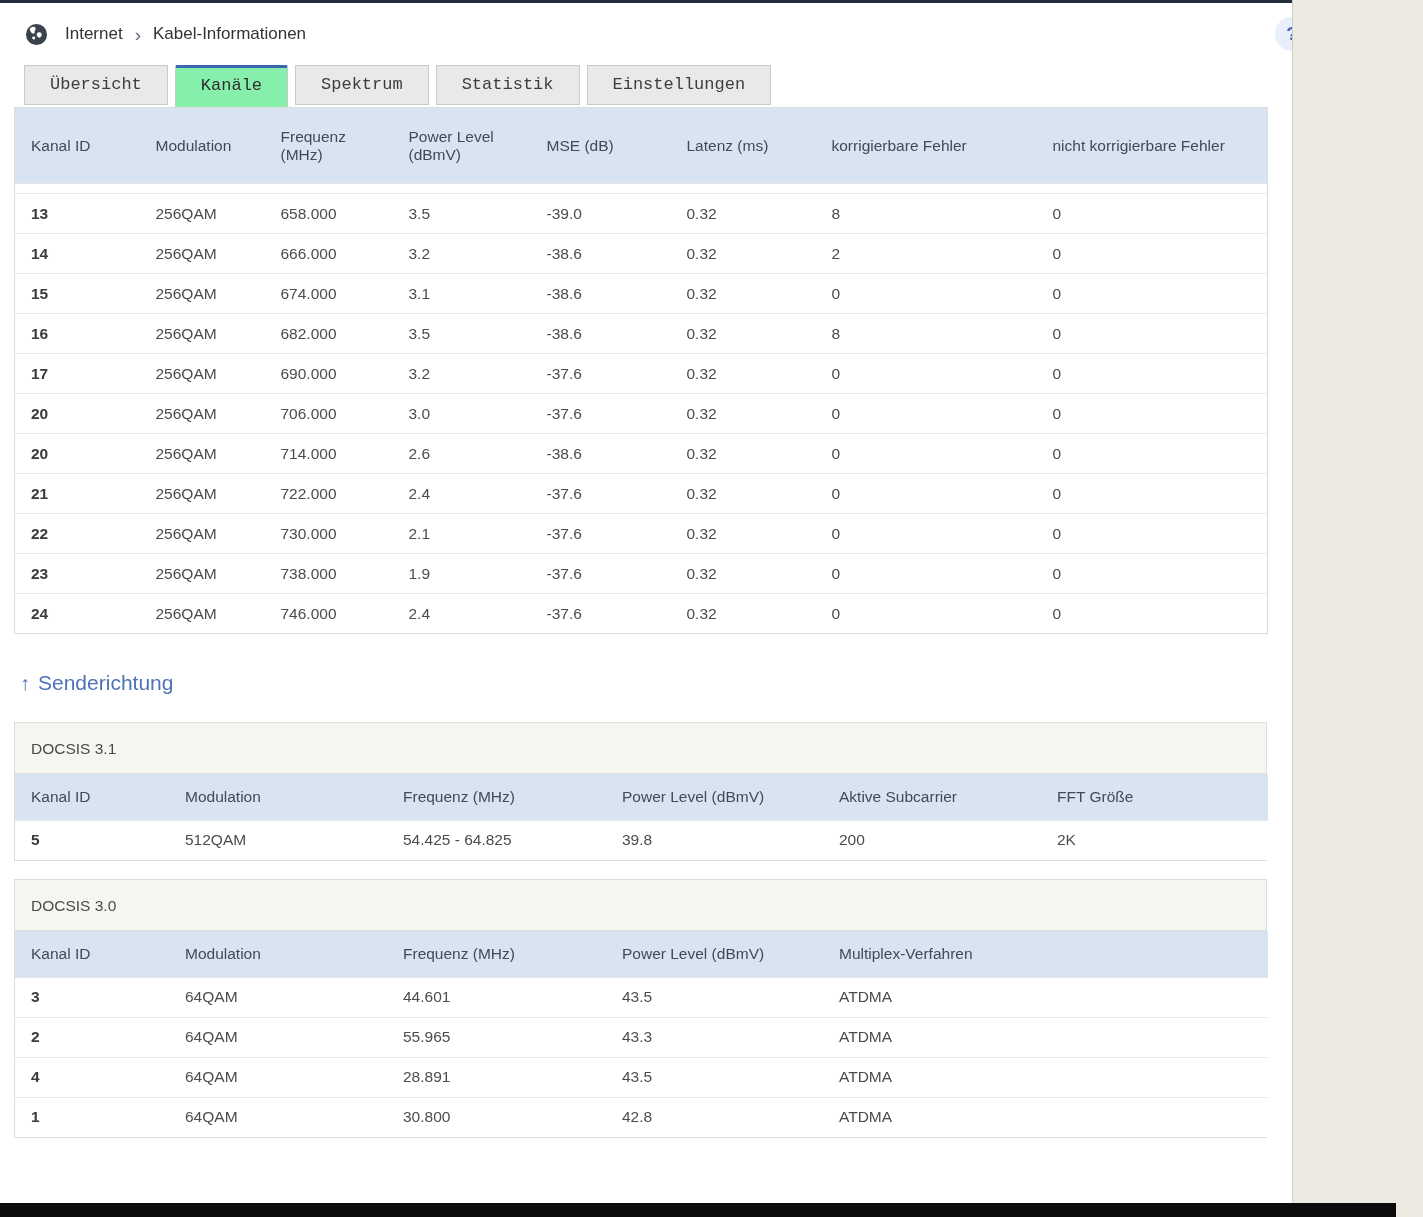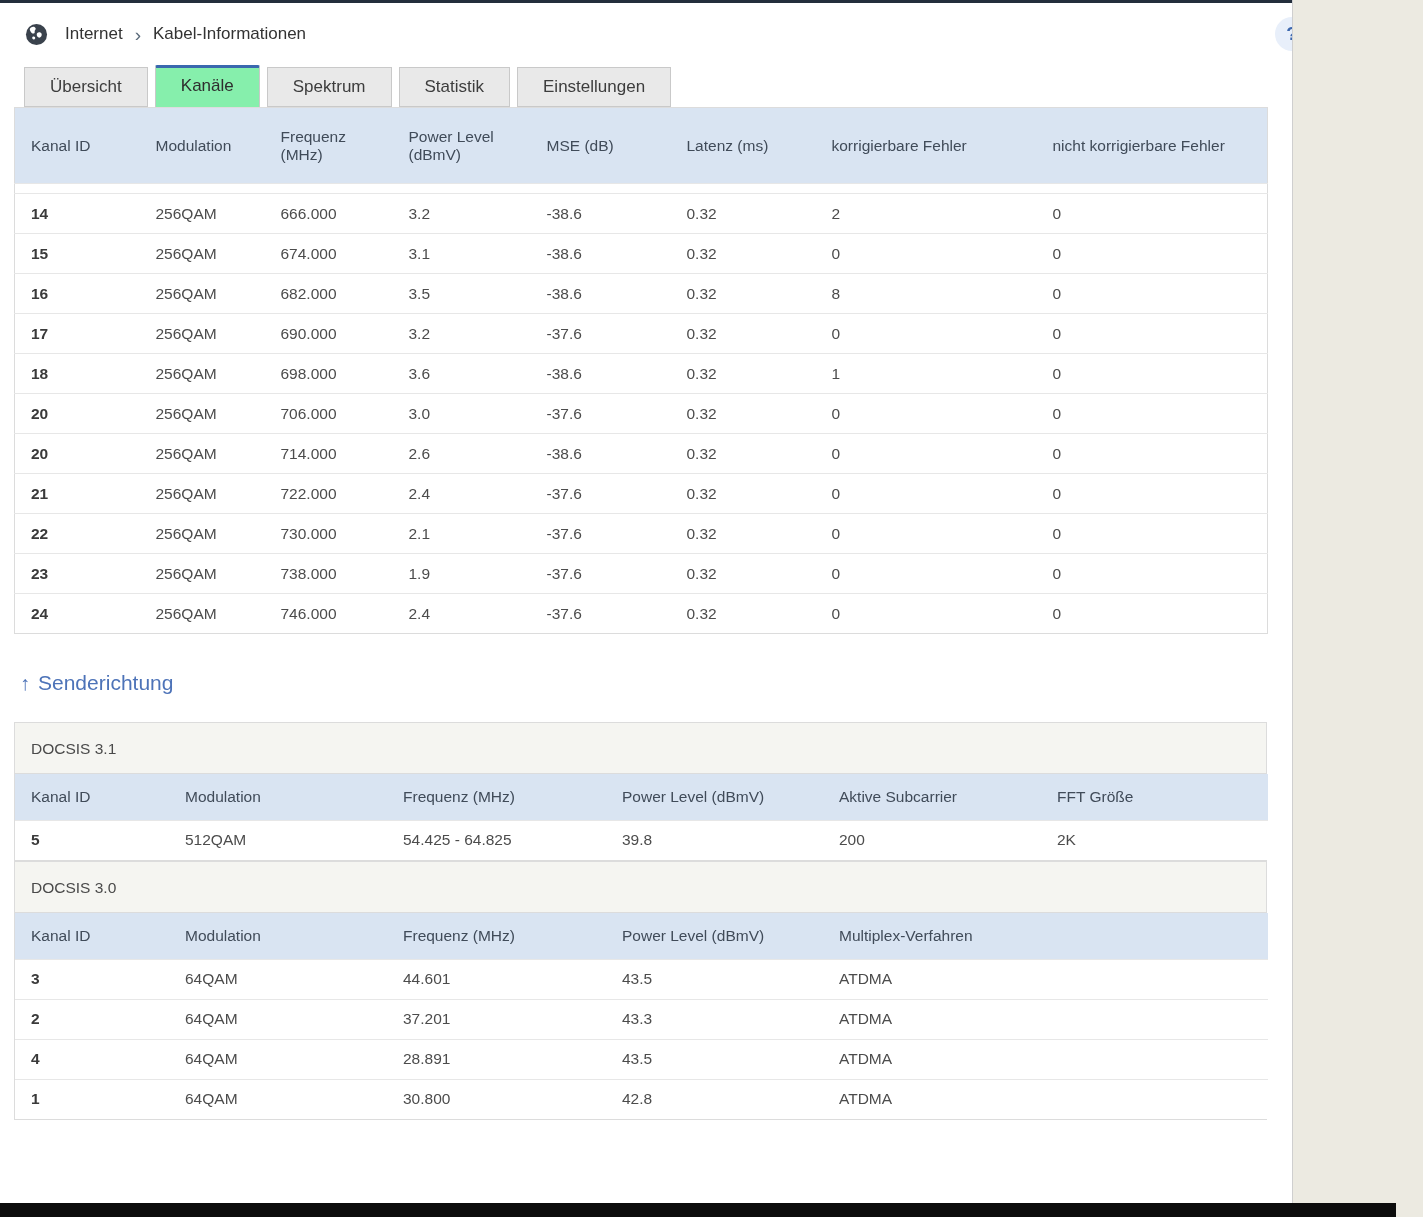--- a/index.html
+++ b/index.html
@@ -25,21 +25,21 @@
   .crumb-current { font-size:17px; color:#333; }
   .help-btn {
     position:absolute; right:27px; top:14px;
     width:34px; height:34px; border-radius:50%;
     background:#e8effa; border:none;
     color:#3c67ad; font-size:19px; font-weight:bold;
     font-family:inherit; cursor:pointer; line-height:34px; text-align:center;
   }
 
   
-  .tab-row { position:absolute; left:0; top:65px; width:1292px; height:42px; padding-left:24px; display:flex; align-items:flex-end; }
+  .tab-row { position:absolute; left:0; top:65px; width:1292px; height:42px; padding-left:24px; display:flex; align-items:flex-start;font-family:Liberation Mono, monospace; }
   .tab {
     height:40px; line-height:38px; padding:0 25px; margin-right:7px;
     background:#e9e9e9; border:1px solid #c9c9c9;
     font-size:17px; color:#3d3d3d; cursor:pointer; white-space:nowrap;
   }
   .tab.active {
     background:#86efac; height:42px; line-height:36px;
     border-top:3px solid #3a68ae; border-bottom:none;
     border-radius:2px 2px 0 0; color:#2e2e2e;
   }
@@ -58,21 +58,21 @@
     border-top:1px solid #e7e7e7; background:#fff;
   }
   table.tbl td:first-child { font-weight:bold; color:#3a3a3a; }
   .main-tbl thead th { height:76px; }
   tr.partial-row td { height:10px; padding:0; border-top:1px solid #e7e7e7; }
 
   
   .upstream-heading { margin:37px 0 27px 6px; font-size:21px; font-weight:normal; color:#4d73b8; }
   .upstream-heading .arrow { margin-right:8px; font-size:20px; }
 
-  .docsis-box { border:1px solid #dcdcdc; background:#fff; }
+  .docsis-box { border:1px solid #dcdcdc; background:#fff; margin-bottom:18px; }
   .docsis-band {
     background:#f5f5f1; border-bottom:1px solid #dcdcdc;
     height:51px; line-height:51px; padding-left:16px;
     font-size:15.5px; color:#4a4a4a;
   }
   .docsis-box table.tbl { border:none; }
   .docsis-box table.tbl thead th { height:46px; }
 </style>
 </head>
 <body>
@@ -128,20 +128,30 @@
           <th>MSE (dB)</th>
           <th>Latenz (ms)</th>
           <th>korrigierbare Fehler</th>
           <th>nicht korrigierbare Fehler</th>
         </tr>
     </thead>
     <tbody>
       <tr class="partial-row">
           <td colspan="8" style="font-weight:normal"></td>
         </tr>
+    <tr>
+          <td>13</td>
+          <td>256QAM</td>
+          <td>658.000</td>
+          <td>3.5</td>
+          <td>-39.0</td>
+          <td>0.32</td>
+          <td>8</td>
+          <td>0</td>
+        </tr>
         <tr>
           <td>14</td>
           <td>256QAM</td>
           <td>666.000</td>
           <td>3.2</td>
           <td>-38.6</td>
           <td>0.32</td>
           <td>2</td>
           <td>0</td>
         </tr>
@@ -166,30 +176,20 @@
           <td>0</td>
         </tr>
         <tr>
           <td>17</td>
           <td>256QAM</td>
           <td>690.000</td>
           <td>3.2</td>
           <td>-37.6</td>
           <td>0.32</td>
           <td>0</td>
-          <td>0</td>
-        </tr>
-        <tr>
-          <td>18</td>
-          <td>256QAM</td>
-          <td>698.000</td>
-          <td>3.6</td>
-          <td>-38.6</td>
-          <td>0.32</td>
-          <td>1</td>
           <td>0</td>
         </tr>
         <tr>
           <td>20</td>
           <td>256QAM</td>
           <td>706.000</td>
           <td>3.0</td>
           <td>-37.6</td>
           <td>0.32</td>
           <td>0</td>
@@ -309,21 +309,21 @@
           <tr>
             <td>3</td>
             <td>64QAM</td>
             <td>44.601</td>
             <td>43.5</td>
             <td>ATDMA</td>
           </tr>
           <tr>
             <td>2</td>
             <td>64QAM</td>
-            <td>37.201</td>
+            <td>55.965</td>
             <td>43.3</td>
             <td>ATDMA</td>
           </tr>
           <tr>
             <td>4</td>
             <td>64QAM</td>
             <td>28.891</td>
             <td>43.5</td>
             <td>ATDMA</td>
           </tr>

